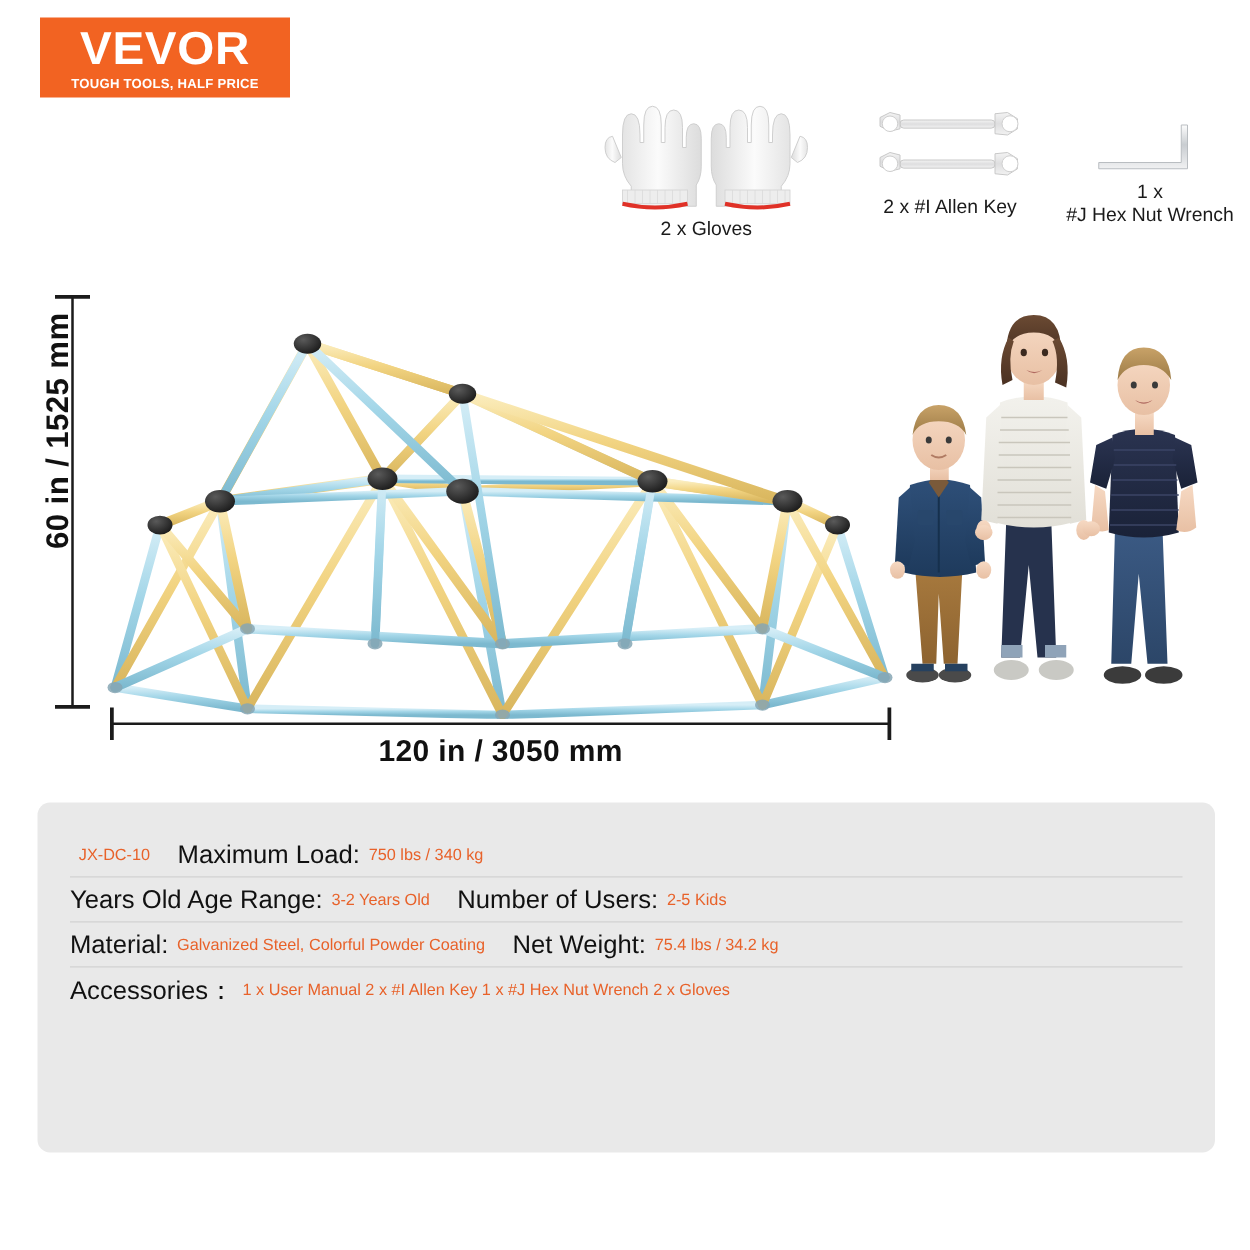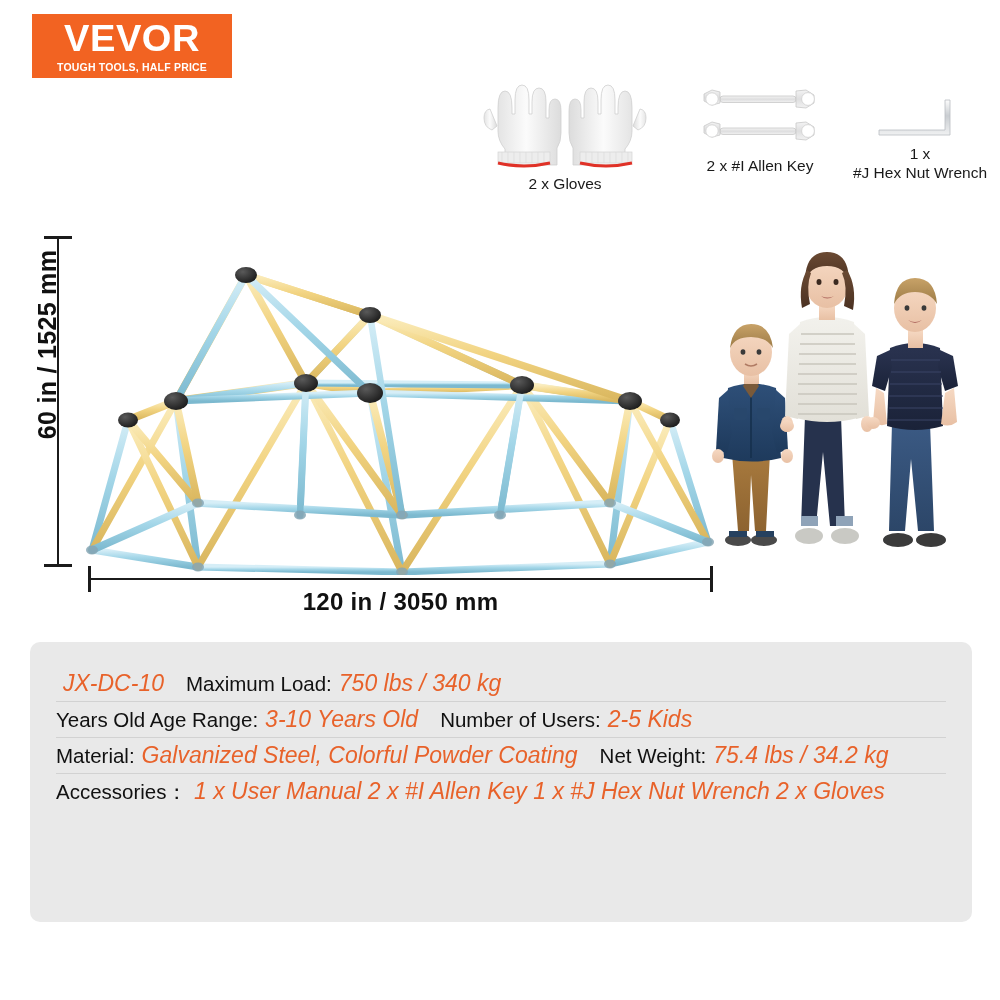--- a/index.html
+++ b/index.html
@@ -72,21 +72,21 @@
   .spec-rows{
     position:absolute;left:26px;top:24px;width:890px;
   }
   .spec-row{
     height:35px;display:flex;align-items:center;
     border-bottom:1px solid #d2d2d2;
     white-space:nowrap;
   }
   .spec-row:last-child{border-bottom:none;}
   .lbl{font-size:20.5px;color:#111;font-weight:normal;}
-  .val{font-size:23px;color:#E8622A;font-weight:normal;font-style:italic;}
+  .val{font-size:13px;color:#E8622A;font-weight:normal;}
   .gap-sm{display:inline-block;width:7px;}
   .gap-md{display:inline-block;width:22px;}
 </style>
 </head>
 <body>
 
 <div id="stage">
 
   <div class="logo-box">
     <div class="logo-word">VEVOR</div>
@@ -454,21 +454,21 @@
           <span class="gap-sm"></span>
           <span class="val">JX-DC-10</span>
           <span class="gap-md"></span>
           <span class="lbl">Maximum Load:</span>
           <span class="gap-sm"></span>
           <span class="val">750 lbs / 340 kg</span>
         </div>
         <div class="spec-row">
           <span class="lbl">Years Old Age Range:</span>
           <span class="gap-sm"></span>
-          <span class="val">3-10 Years Old</span>
+          <span class="val">3-2 Years Old</span>
           <span class="gap-md"></span>
           <span class="lbl">Number of Users:</span>
           <span class="gap-sm"></span>
           <span class="val">2-5 Kids</span>
         </div>
         <div class="spec-row">
           <span class="lbl">Material:</span>
           <span class="gap-sm"></span>
           <span class="val">Galvanized Steel, Colorful Powder Coating</span>
           <span class="gap-md"></span>

